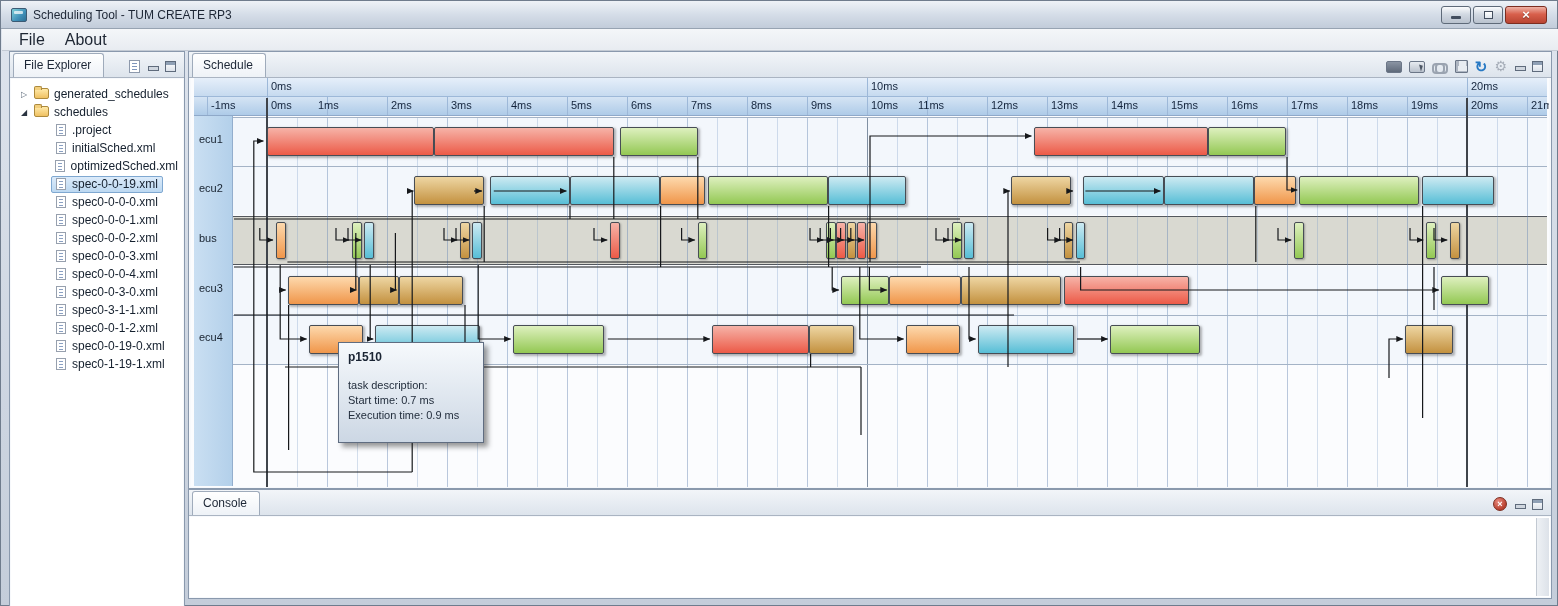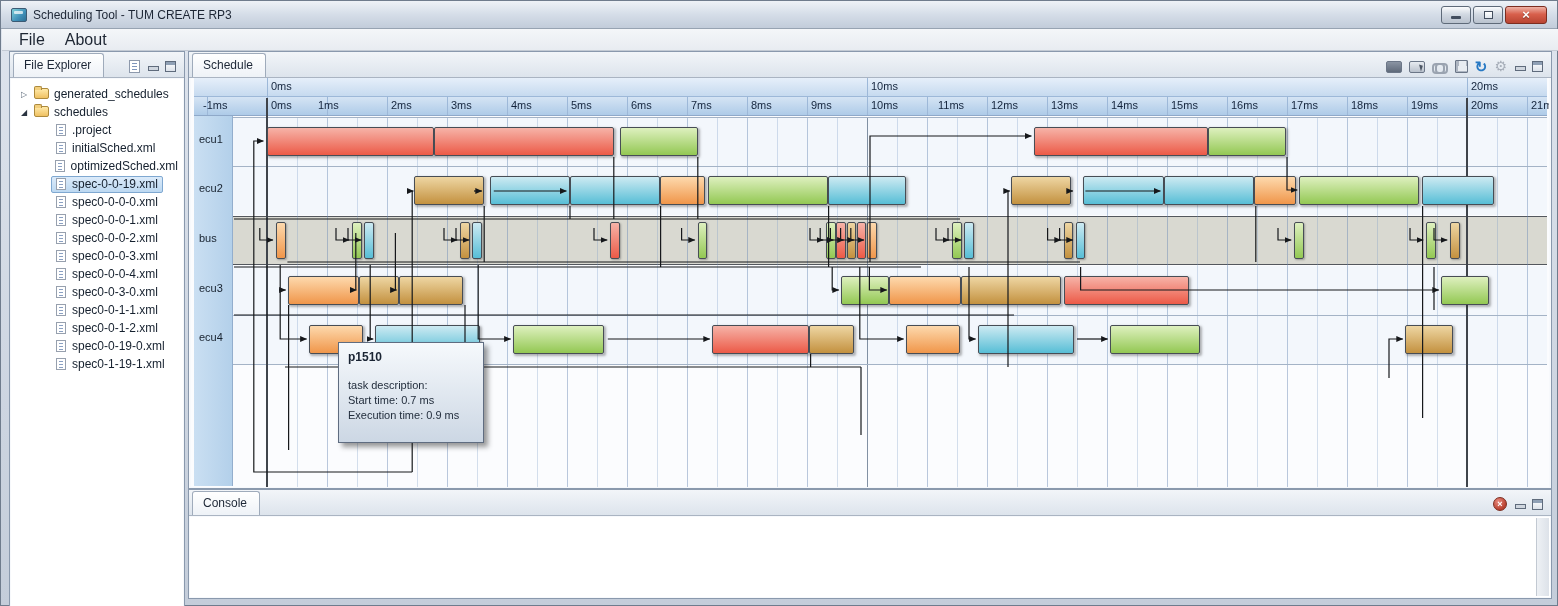--- a/index.html
+++ b/index.html
@@ -232,21 +232,21 @@
           <span class="tree-arrow"></span>
           <span class="label-wrap">
             <span class="icon-file"></span>
             <span>spec0-0-3-0.xml</span>
           </span>
         </div>
         <div class="tree-row" style="padding-left: 28px;">
           <span class="tree-arrow"></span>
           <span class="label-wrap">
             <span class="icon-file"></span>
-            <span>spec0-0-1-1.xml</span>
+            <span>spec0-3-1-1.xml</span>
           </span>
         </div>
         <div class="tree-row" style="padding-left: 28px;">
           <span class="tree-arrow"></span>
           <span class="label-wrap">
             <span class="icon-file"></span>
             <span>spec0-0-1-2.xml</span>
           </span>
         </div>
         <div class="tree-row" style="padding-left: 28px;">
@@ -284,21 +284,21 @@
         <div class="ruler1">
           <span class="rtick" style="left: 73px;"></span>
           <span class="rlabel" style="left: 77px;">0ms</span>
           <span class="rtick" style="left: 673px;"></span>
           <span class="rlabel" style="left: 677px;">10ms</span>
           <span class="rtick" style="left: 1273px;"></span>
           <span class="rlabel" style="left: 1277px;">20ms</span>
         </div>
         <div class="ruler2">
           <span class="rtick" style="left: 13px;"></span>
-          <span class="rlabel" style="left: 9px;">-1ms</span>
+          <span class="rlabel" style="left: 17px;">-1ms</span>
           <span class="rtick" style="left: 73px;"></span>
           <span class="rlabel" style="left: 77px;">0ms</span>
           <span class="rtick" style="left: 133px;"></span>
           <span class="rlabel" style="left: 124px;">1ms</span>
           <span class="rtick" style="left: 193px;"></span>
           <span class="rlabel" style="left: 197px;">2ms</span>
           <span class="rtick" style="left: 253px;"></span>
           <span class="rlabel" style="left: 257px;">3ms</span>
           <span class="rtick" style="left: 313px;"></span>
           <span class="rlabel" style="left: 317px;">4ms</span>
@@ -308,21 +308,21 @@
           <span class="rlabel" style="left: 437px;">6ms</span>
           <span class="rtick" style="left: 493px;"></span>
           <span class="rlabel" style="left: 497px;">7ms</span>
           <span class="rtick" style="left: 553px;"></span>
           <span class="rlabel" style="left: 557px;">8ms</span>
           <span class="rtick" style="left: 613px;"></span>
           <span class="rlabel" style="left: 617px;">9ms</span>
           <span class="rtick" style="left: 673px;"></span>
           <span class="rlabel" style="left: 677px;">10ms</span>
           <span class="rtick" style="left: 733px;"></span>
-          <span class="rlabel" style="left: 744px;">11ms</span>
+          <span class="rlabel" style="left: 724px;">11ms</span>
           <span class="rtick" style="left: 793px;"></span>
           <span class="rlabel" style="left: 797px;">12ms</span>
           <span class="rtick" style="left: 853px;"></span>
           <span class="rlabel" style="left: 857px;">13ms</span>
           <span class="rtick" style="left: 913px;"></span>
           <span class="rlabel" style="left: 917px;">14ms</span>
           <span class="rtick" style="left: 973px;"></span>
           <span class="rlabel" style="left: 977px;">15ms</span>
           <span class="rtick" style="left: 1033px;"></span>
           <span class="rlabel" style="left: 1037px;">16ms</span>

